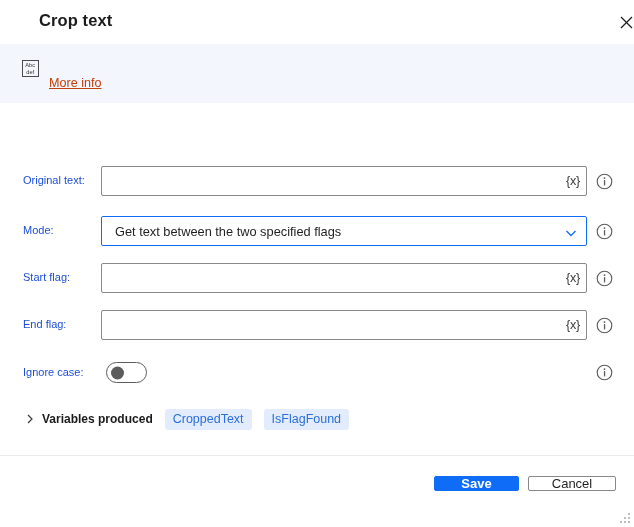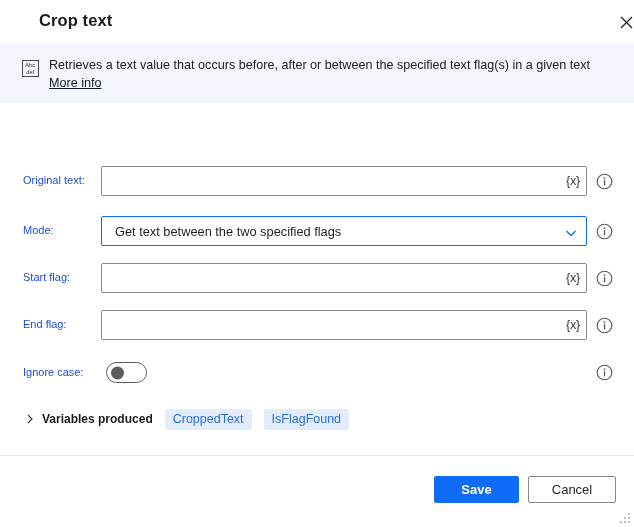--- a/index.html
+++ b/index.html
@@ -94,21 +94,21 @@
     font-size: 12.6px;
     color: #212121;
     line-height: 17px;
     white-space: nowrap;
   }
   .banner-link {
     position: absolute;
     left: 49px;
     top: 31px;
     font-size: 12.6px;
-    color: #0f172a;
+    color: #c2410c;
     text-decoration: underline;
     cursor: pointer;
     line-height: 17px;
   }
 
   
   .section-title {
     position: absolute;
     left: 23px;
     top: 129px;
@@ -253,21 +253,21 @@
     position: absolute;
     left: 0;
     top: 455px;
     width: 634px;
     height: 1px;
     background: #eaeaea;
   }
   .btn {
     position: absolute;
     top: 476px;
-    height: 27px;
+    height: 15px;
     border-radius: 2px;
     font-family: "Liberation Sans", sans-serif;
     font-size: 13px;
     cursor: pointer;
     box-sizing: border-box;
     display: flex;
     align-items: center;
     justify-content: center;
   }
   .btn-save {
@@ -320,21 +320,20 @@
     </button>
   </div>
 
   <div class="banner">
     <div class="banner-icon">
       <div class="abc-box">
         <span>Abc</span>
         <span>def</span>
       </div>
     </div>
-    <div class="banner-text">Retrieves a text value that occurs before, after or between the specified text flag(s) in a given text</div>
     <a class="banner-link" href="#">More info</a>
   </div>
 
 
   <div class="row-label" style="top:174px">Original text:</div>
   <div class="field" style="top:166px">
     <input class="field-input" type="text" value="" placeholder="" style="">
     <span class="varbtn">{x}</span>
   </div>
   <span class="info-icon" style="top:173px">

